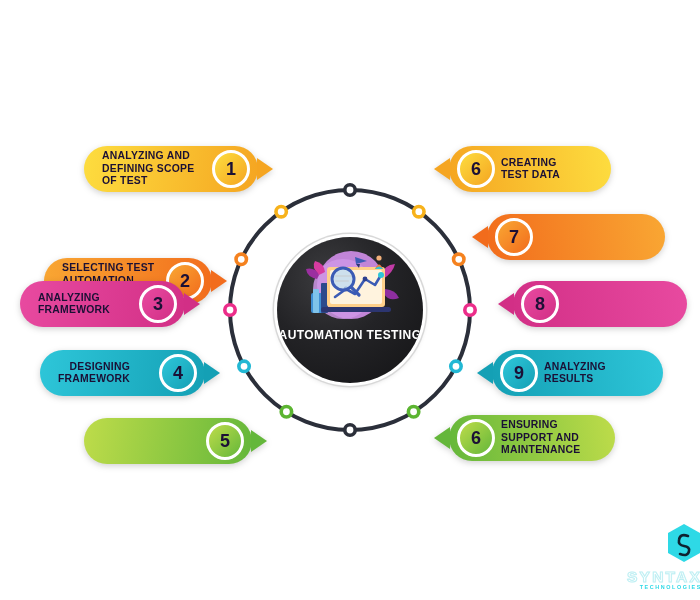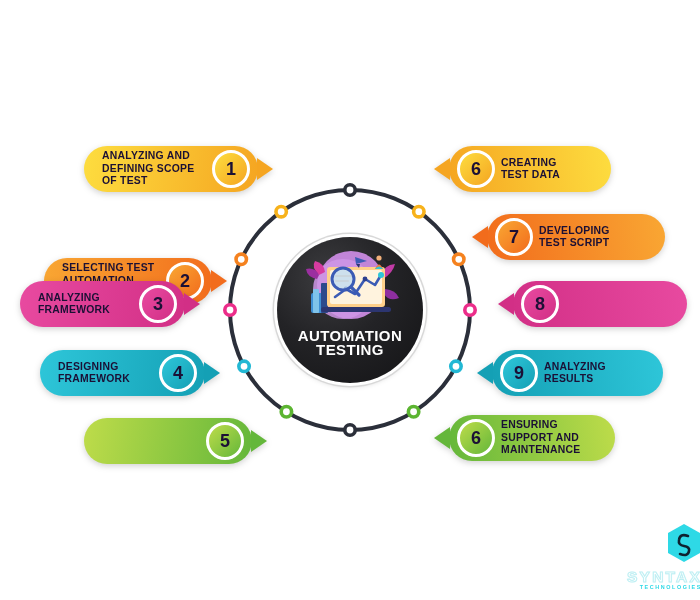--- a/index.html
+++ b/index.html
@@ -52,21 +52,21 @@
     width: 118px;
     height: 74px;
   }
   .hub-title {
     position: absolute;
     left: 0;
     right: 0;
     top: 92px;
     text-align: center;
     color: #ffffff;
-    font-size: 15px;
+    font-size: 12px;
     font-weight: bold;
     line-height: 13.5px;
     letter-spacing: 0.4px;
     text-transform: uppercase;
   }
 
   
   .step {
     position: absolute;
     height: 46px;
@@ -249,21 +249,21 @@
       </div>
       <div class="step left" style="left: 20px; top: 281px; width: 165px;">
         <div class="pill" style="width: 165px; background: linear-gradient(100deg, rgb(232, 74, 160) 0%, rgb(210, 47, 134) 100%);">
           <div class="pill-label">ANALYZING
 FRAMEWORK</div>
           <div class="badge" style="background: linear-gradient(135deg, rgb(232, 74, 160) 0%, rgb(210, 47, 134) 100%);">3</div>
           <div class="tail" style="border-left-color: rgb(210, 47, 134);"></div>
         </div>
       </div>
       <div class="step left" style="left: 40px; top: 350px; width: 165px;">
-        <div class="pill" style="width: 165px; background: linear-gradient(100deg, rgb(46, 198, 217) 0%, rgb(20, 160, 181) 100%);">
+        <div class="pill" style="width: 165px; background: linear-gradient(100deg, rgb(46, 198, 217) 0%, rgb(20, 160, 181) 100%); text-align: right;">
           <div class="pill-label">DESIGNING
 FRAMEWORK</div>
           <div class="badge" style="background: linear-gradient(135deg, rgb(46, 198, 217) 0%, rgb(20, 160, 181) 100%);">4</div>
           <div class="tail" style="border-left-color: rgb(20, 160, 181);"></div>
         </div>
       </div>
       <div class="step left" style="left: 84px; top: 418px; width: 168px;">
         <div class="pill" style="width: 168px; background: linear-gradient(100deg, rgb(190, 220, 74) 0%, rgb(100, 183, 58) 100%);">
           <div class="badge" style="background: linear-gradient(135deg, rgb(190, 220, 74) 0%, rgb(100, 183, 58) 100%);">5</div>
           <div class="tail" style="border-left-color: rgb(100, 183, 58);"></div>
@@ -272,22 +272,20 @@
       <div class="step right" style="left: 449px; top: 146px; width: 162px;">
         <div class="pill" style="width: 162px; background: linear-gradient(260deg, rgb(253, 221, 63) 0%, rgb(245, 165, 33) 100%);">
           <div class="pill-label">CREATING
 TEST DATA</div>
           <div class="badge" style="background: linear-gradient(135deg, rgb(253, 221, 63) 0%, rgb(245, 165, 33) 100%);">6</div>
           <div class="tail" style="border-right-color: rgb(245, 165, 33);"></div>
         </div>
       </div>
       <div class="step right" style="left: 487px; top: 214px; width: 178px;">
         <div class="pill" style="width: 178px; background: linear-gradient(260deg, rgb(249, 167, 51) 0%, rgb(242, 108, 28) 100%);">
-          <div class="pill-label">DEVELOPING
-TEST SCRIPT</div>
           <div class="badge" style="background: linear-gradient(135deg, rgb(249, 167, 51) 0%, rgb(242, 108, 28) 100%);">7</div>
           <div class="tail" style="border-right-color: rgb(242, 108, 28);"></div>
         </div>
       </div>
       <div class="step right" style="left: 513px; top: 281px; width: 174px;">
         <div class="pill" style="width: 174px; background: linear-gradient(260deg, rgb(232, 74, 160) 0%, rgb(210, 47, 134) 100%);">
           <div class="badge" style="background: linear-gradient(135deg, rgb(232, 74, 160) 0%, rgb(210, 47, 134) 100%);">8</div>
           <div class="tail" style="border-right-color: rgb(210, 47, 134);"></div>
         </div>
       </div>

